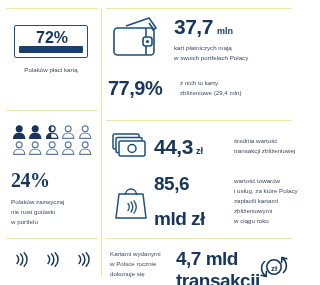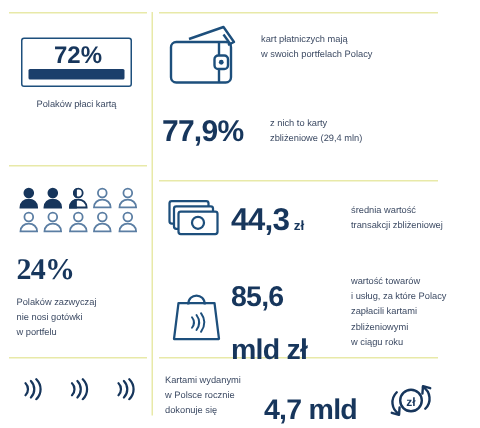--- a/index.html
+++ b/index.html
@@ -19,21 +19,21 @@
   .h-right{left:106px;width:186px;}
 
   
   .cell{position:absolute;box-sizing:border-box;}
 
   
   .big{
     font-size:21px;font-weight:bold;letter-spacing:-0.5px;
     color:#17365c;line-height:1;white-space:nowrap;
   }
-  .big-sm{font-size:19px;margin-top:15px;}
+  .big-sm{font-size:19px;}
   .unit{font-size:9px;font-weight:bold;color:#17365c;}
   .cap{
     font-size:6.2px;line-height:1.62;color:#3c4a63;font-weight:normal;
   }
   .pct{
     font-size:20px;font-weight:bold;color:#17365c;line-height:1;letter-spacing:-0.5px;
   }
 
   
   .badge{
@@ -81,20 +81,24 @@
     <svg width="60" height="48" viewBox="0 0 60 48" fill="none" stroke="#1d4f7c" stroke-width="1.6">
       <path d="M18 12 L41 4 L48 14 L44 16" stroke-linejoin="round"></path>
       <path d="M41 9 L46 16"></path>
       <rect x="6" y="14" width="40" height="27" rx="3.5"></rect>
       <path d="M38 14 L38 41"></path>
       <rect x="35" y="23" width="9" height="9" rx="2.5" fill="#fff"></rect>
       <circle cx="39.5" cy="27.5" r="1.6" fill="#1d4f7c" stroke="none"></circle>
     </svg>
   </div>
   <div class="cell" style="left:174px;top:16px;">
+    <div style="display:flex;align-items:baseline;">
+      <span class="big">37,7</span>
+      <span class="unit" style="margin-left:4px;">mln</span>
+    </div>
     <div class="cap" style="margin-top:6px;">
       <div>kart płatniczych mają</div>
       <div>w swoich portfelach Polacy</div>
     </div>
   </div>
 
   <div class="cell" style="left:108px;top:78px;width:186px;">
     <div style="display:flex;align-items:center;">
       <div class="pct" style="width:66px;">77,9%</div>
       <div class="cap" style="margin-left:6px;">

